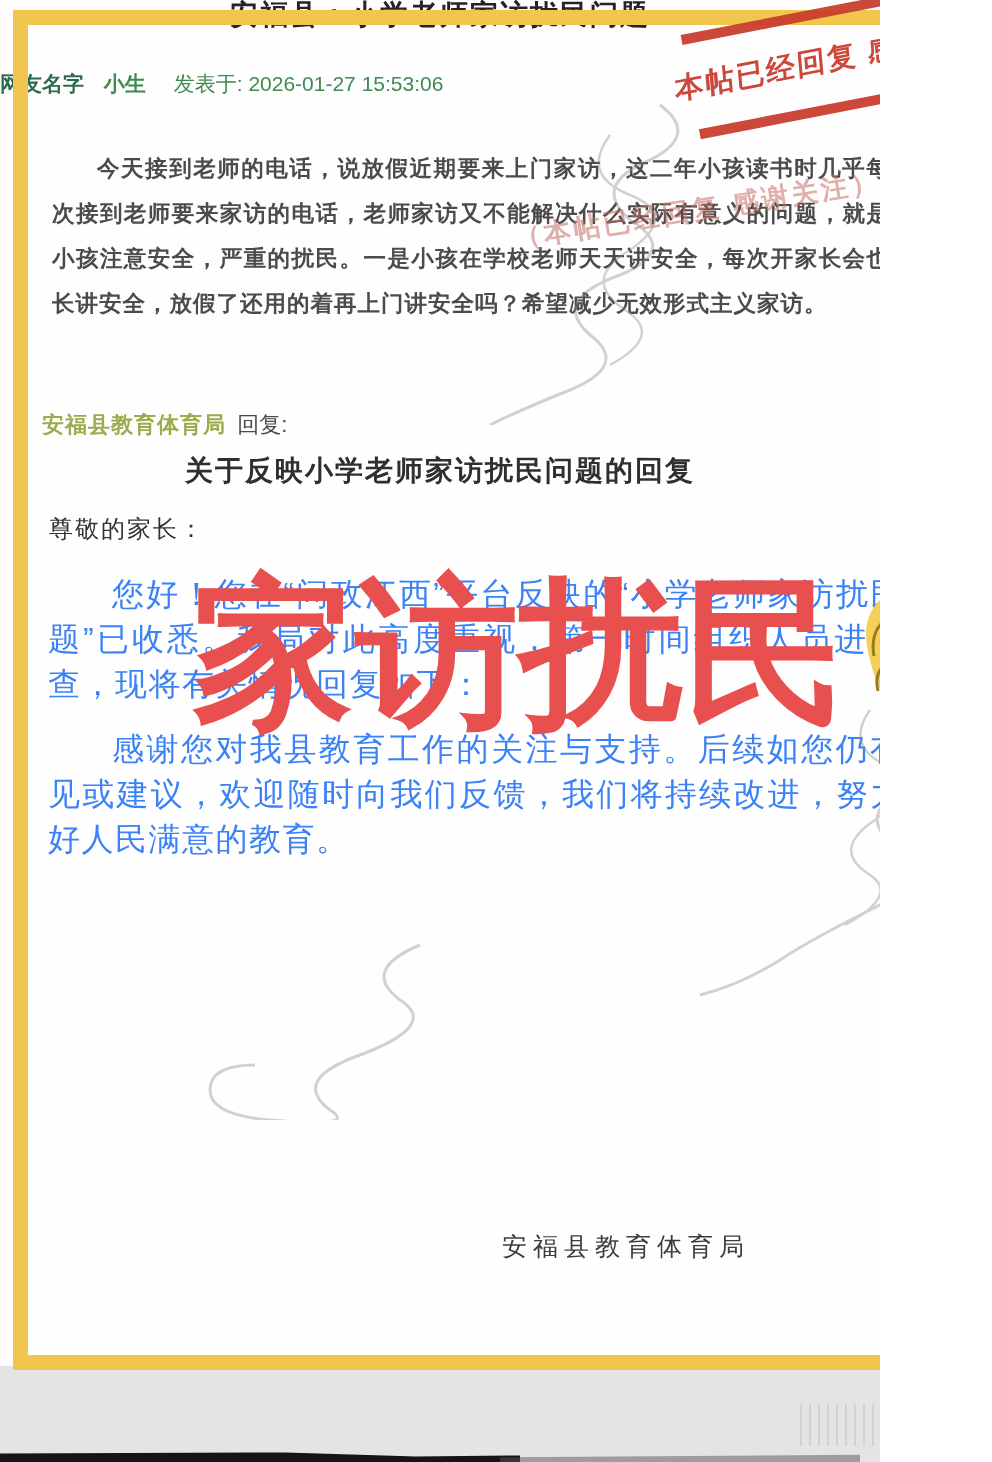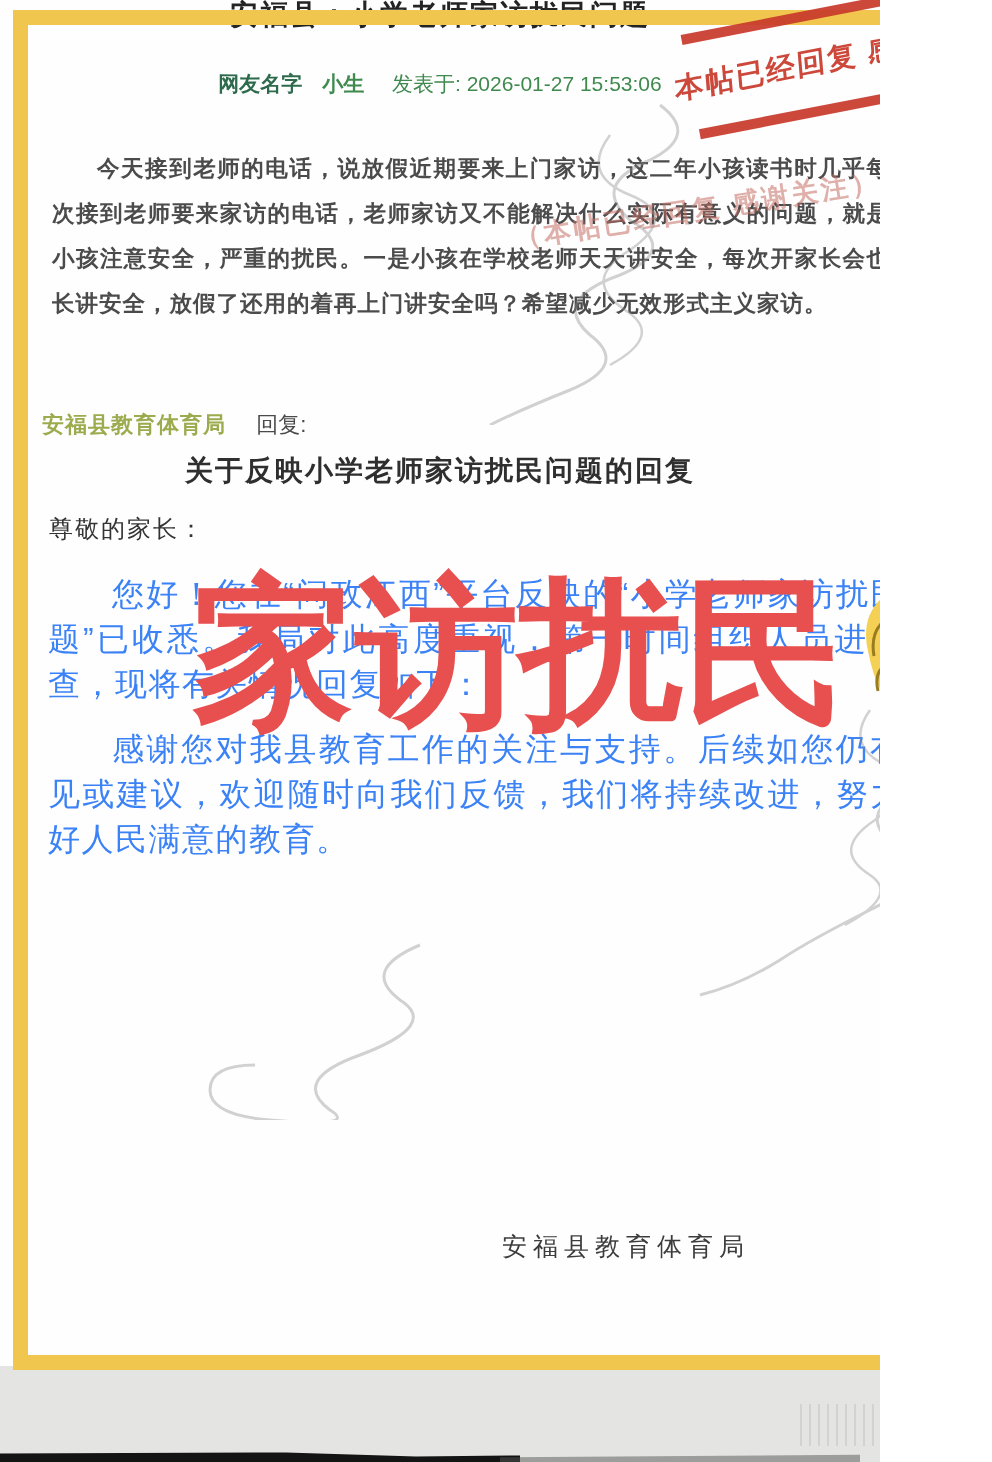--- a/index.html
+++ b/index.html
@@ -16,21 +16,21 @@
   }
   
   .post-title{
     position:absolute; left:0; top:-4px; width:100%;
     text-align:center; font-size:28px; font-weight:bold; color:#242424;
     letter-spacing:2px; z-index:4; white-space:nowrap;
   }
   
   .meta{
     position:absolute; left:0; top:70px; width:100%;
-    text-align:center; font-size:21px; z-index:4; white-space:nowrap;
+    font-size:21px; z-index:4; white-space:nowrap;
   }
   .meta .lbl{color:#2e6b4d; font-weight:bold; margin-right:14px;}
   .meta .name{color:#3f8a4e; font-weight:bold; margin-right:22px;}
   .meta .time{color:#3f8a4e;}
   
   .stamp{
     position:absolute; left:688px; top:6px; width:288px; height:86px;
     transform:rotate(-11deg); z-index:10;
     border-top:10px solid #c8392b; border-bottom:10px solid #c8392b;
     border-right:7px solid #c8392b;
@@ -54,21 +54,21 @@
     position:absolute; left:52px; top:146px; width:886px;
     font-size:22.5px; line-height:45px; color:#4b4b4b; font-weight:600;
     text-indent:2em; text-align:justify; letter-spacing:1px; z-index:2;
   }
   
   .dept-line{
     position:absolute; left:42px; top:410px; font-size:22px; z-index:2;
     white-space:nowrap;
   }
   .dept-line .dept{color:#9cab4e; font-weight:bold; letter-spacing:1px;}
-  .dept-line .rep{color:#4a4a4a; margin-left:24px;}
+  .dept-line .rep{color:#4a4a4a; margin-left:5px;}
   .reply-title{
     position:absolute; left:0; top:452px; width:100%; text-align:center;
     font-size:28px; font-weight:600; color:#2f2f2f; letter-spacing:2px; z-index:2;
   }
   
   .reply-body{
     position:absolute; left:48px; top:505px; width:890px; z-index:2;
   }
   .salutation{
     font-size:24px; line-height:46px; color:#333; letter-spacing:2px; margin:1px;

